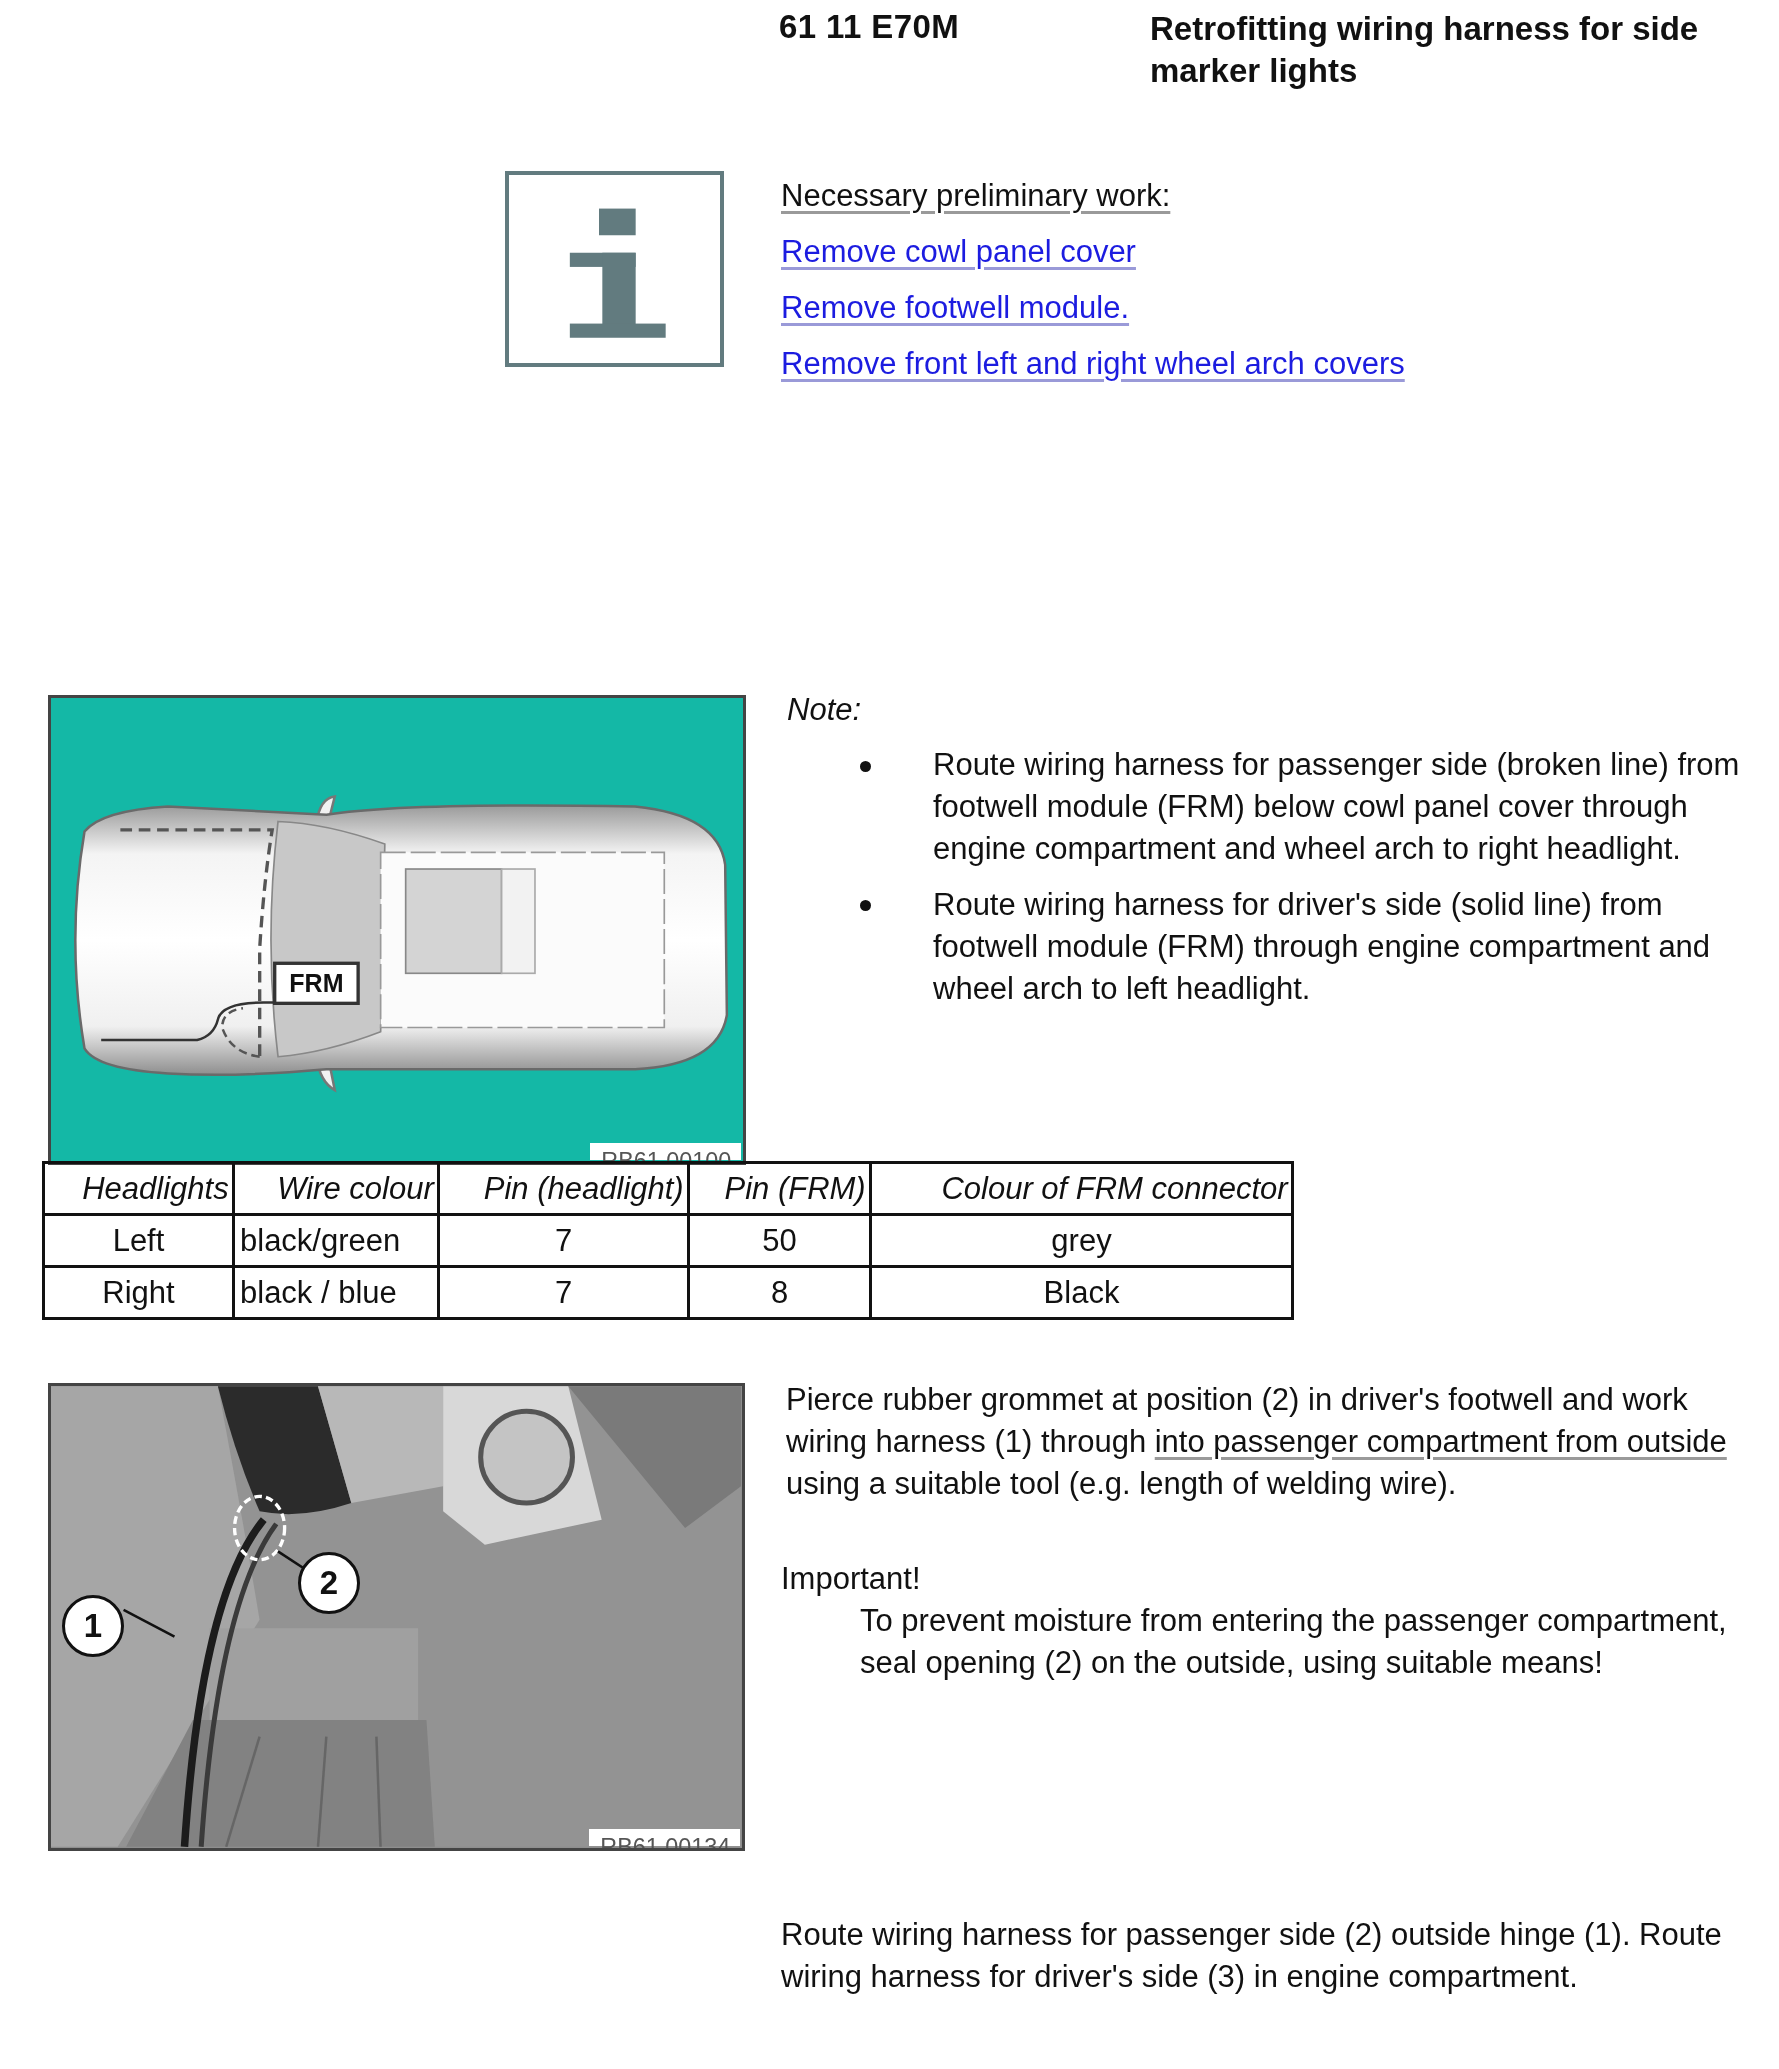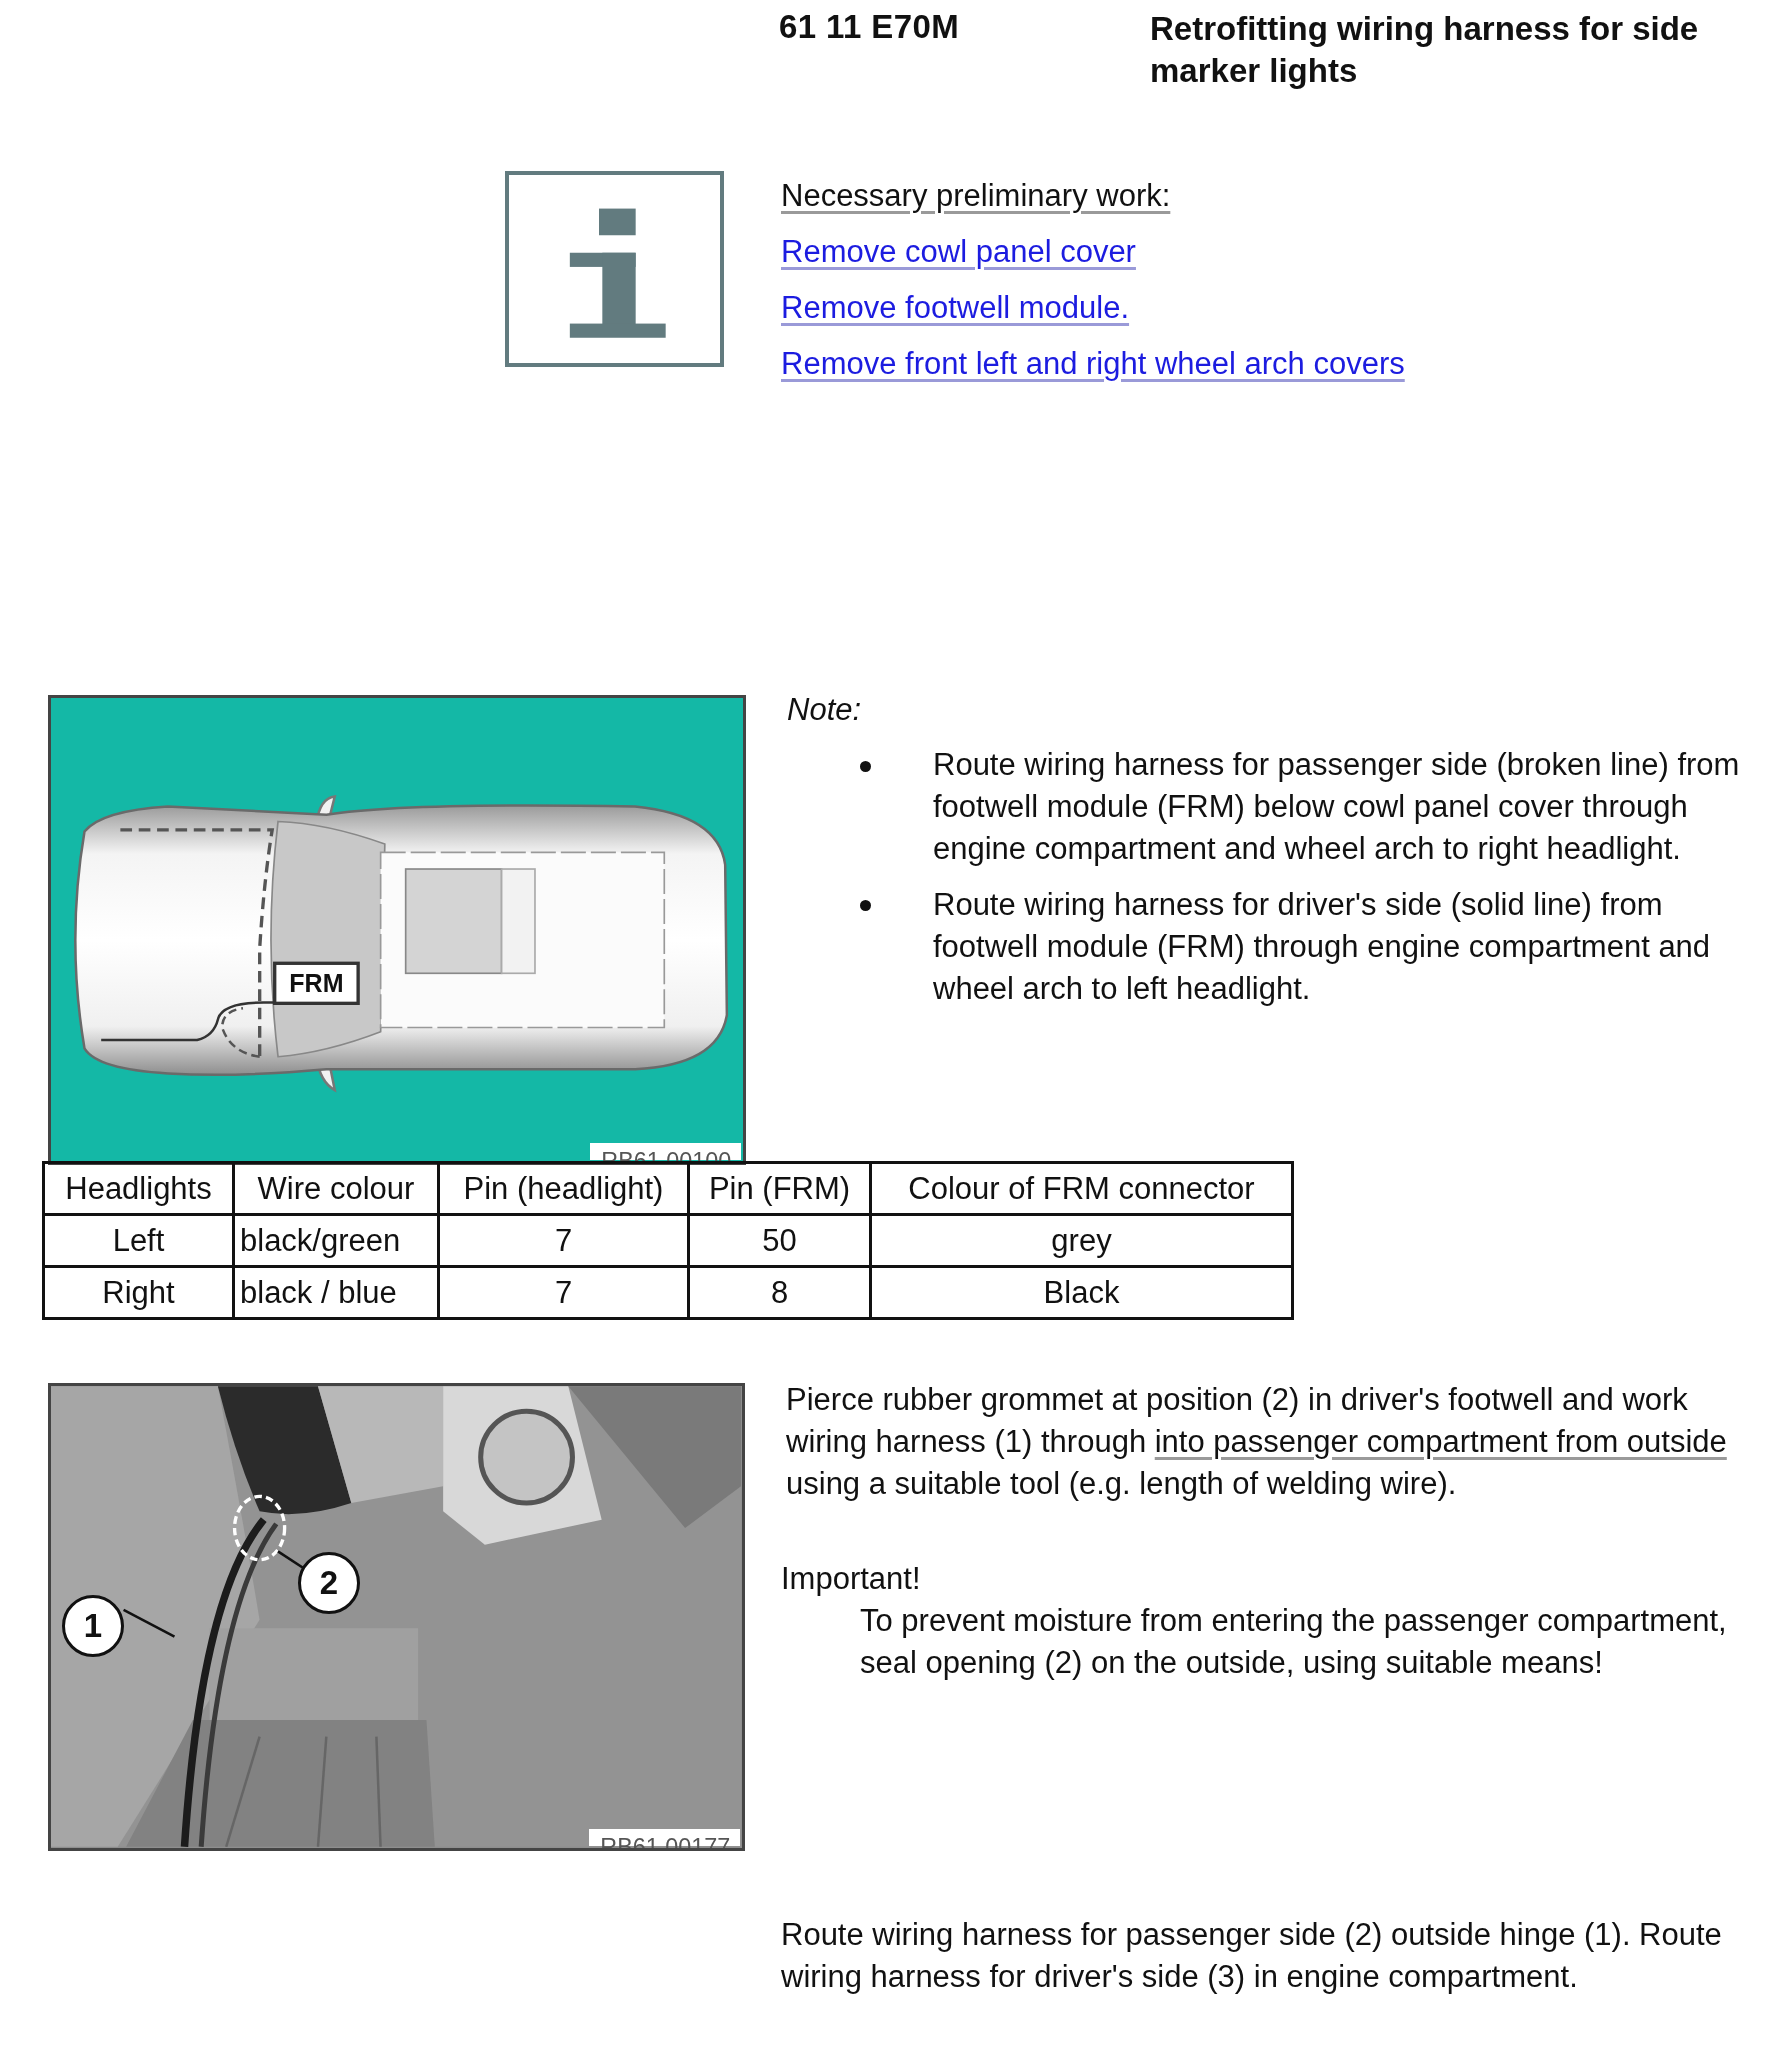--- a/index.html
+++ b/index.html
@@ -15,21 +15,21 @@
   .prelim a { display: block; color: #1c1ce0; text-decoration: underline; text-decoration-color: #9a9ad8; text-underline-offset: 5px; cursor: pointer; }
   .img-box { border: 3.3px solid #444444; background: #14b8a6; overflow: hidden; }
   .img-label { position: absolute; right: 1.7px; bottom: 1.7px; background: #ffffff; color: #555555; font-size: 23.4px; padding: 1.7px 10px 0 11.7px; height: 17px; line-height: 32px; text-align: center; }
   .note { left: 787px; top: 689px; width: 960px; font-size: 31px; }
   .note .title { font-style: italic; line-height: 42px; }
   .note ul { list-style: none; margin-top: 13.4px; }
   .note li { position: relative; padding-left: 146px; line-height: 42px; margin-bottom: 13.4px; }
   .note li .dot { position: absolute; left: 73px; top: 16.7px; width: 11px; height: 11px; border-radius: 50%; background: #111; }
   table.wires { position: absolute; left: 42px; top: 1161px; border-collapse: collapse; font-size: 31px; }
   table.wires td, table.wires th { border: 3.3px solid #111111; height: 52px; padding: 0 5px; font-weight: normal; white-space: nowrap; }
-  table.wires th { text-align: center; padding: 0 3.3px; }
+  table.wires th { text-align: right; padding: 0 3.3px; font-style: italic; }
   table.wires td.c { text-align: center; }
   .para { left: 786px; top: 1379px; width: 960px; font-size: 31px; line-height: 42px; }
   .para .u { text-decoration: underline; text-decoration-color: #9a9a9a; text-underline-offset: 5px; }
   .important { left: 781px; top: 1558px; font-size: 31px; line-height: 42px; }
   .important-body { left: 860px; top: 1600px; width: 885px; font-size: 31px; line-height: 42px; }
   .last-para { left: 781px; top: 1914px; width: 960px; font-size: 31px; line-height: 42px; }
   .callout { position: absolute; width: 62px; height: 62px; border-radius: 50%; border: 3.3px solid #111; background: #ffffff; font-size: 33px; font-weight: bold; text-align: center; line-height: 55px; color: #111; }
 </style>
 </head>
 <body>
@@ -146,21 +146,21 @@
     <path d="M160 552 Q180 250 255 160" fill="none" stroke="#1c1c1c" stroke-width="9"></path>
     <path d="M180 552 Q200 260 270 165" fill="none" stroke="#3a3a3a" stroke-width="6"></path>
 
     <ellipse cx="250" cy="170" rx="30" ry="38" fill="none" stroke="#ffffff" stroke-width="4" stroke-dasharray="9 5"></ellipse>
 
     <line x1="272" y1="198" x2="318" y2="228" stroke="#111" stroke-width="3"></line>
     <line x1="87" y1="268" x2="148" y2="300" stroke="#111" stroke-width="3"></line>
   </svg>
   <div class="callout" style="left:247px; top:166px;">2</div>
   <div class="callout" style="left:11px; top:209px;">1</div>
-  <div class="img-label">RB61 00177</div>
+  <div class="img-label">RB61 00134</div>
 </div>
 
 <div class="abs para">
   <span>Pierce rubber grommet at position (2) in driver's footwell and work wiring harness (1) through </span><span class="u">into passenger compartment from outside</span><span> using a suitable tool (e.g. length of welding wire).</span>
 </div>
 <div class="abs important">Important!</div>
 <div class="abs important-body">To prevent moisture from entering the passenger compartment, seal opening (2) on the outside, using suitable means!</div>
 
 <div class="abs last-para">Route wiring harness for passenger side (2) outside hinge (1). Route wiring harness for driver's side (3) in engine compartment.</div>
 

